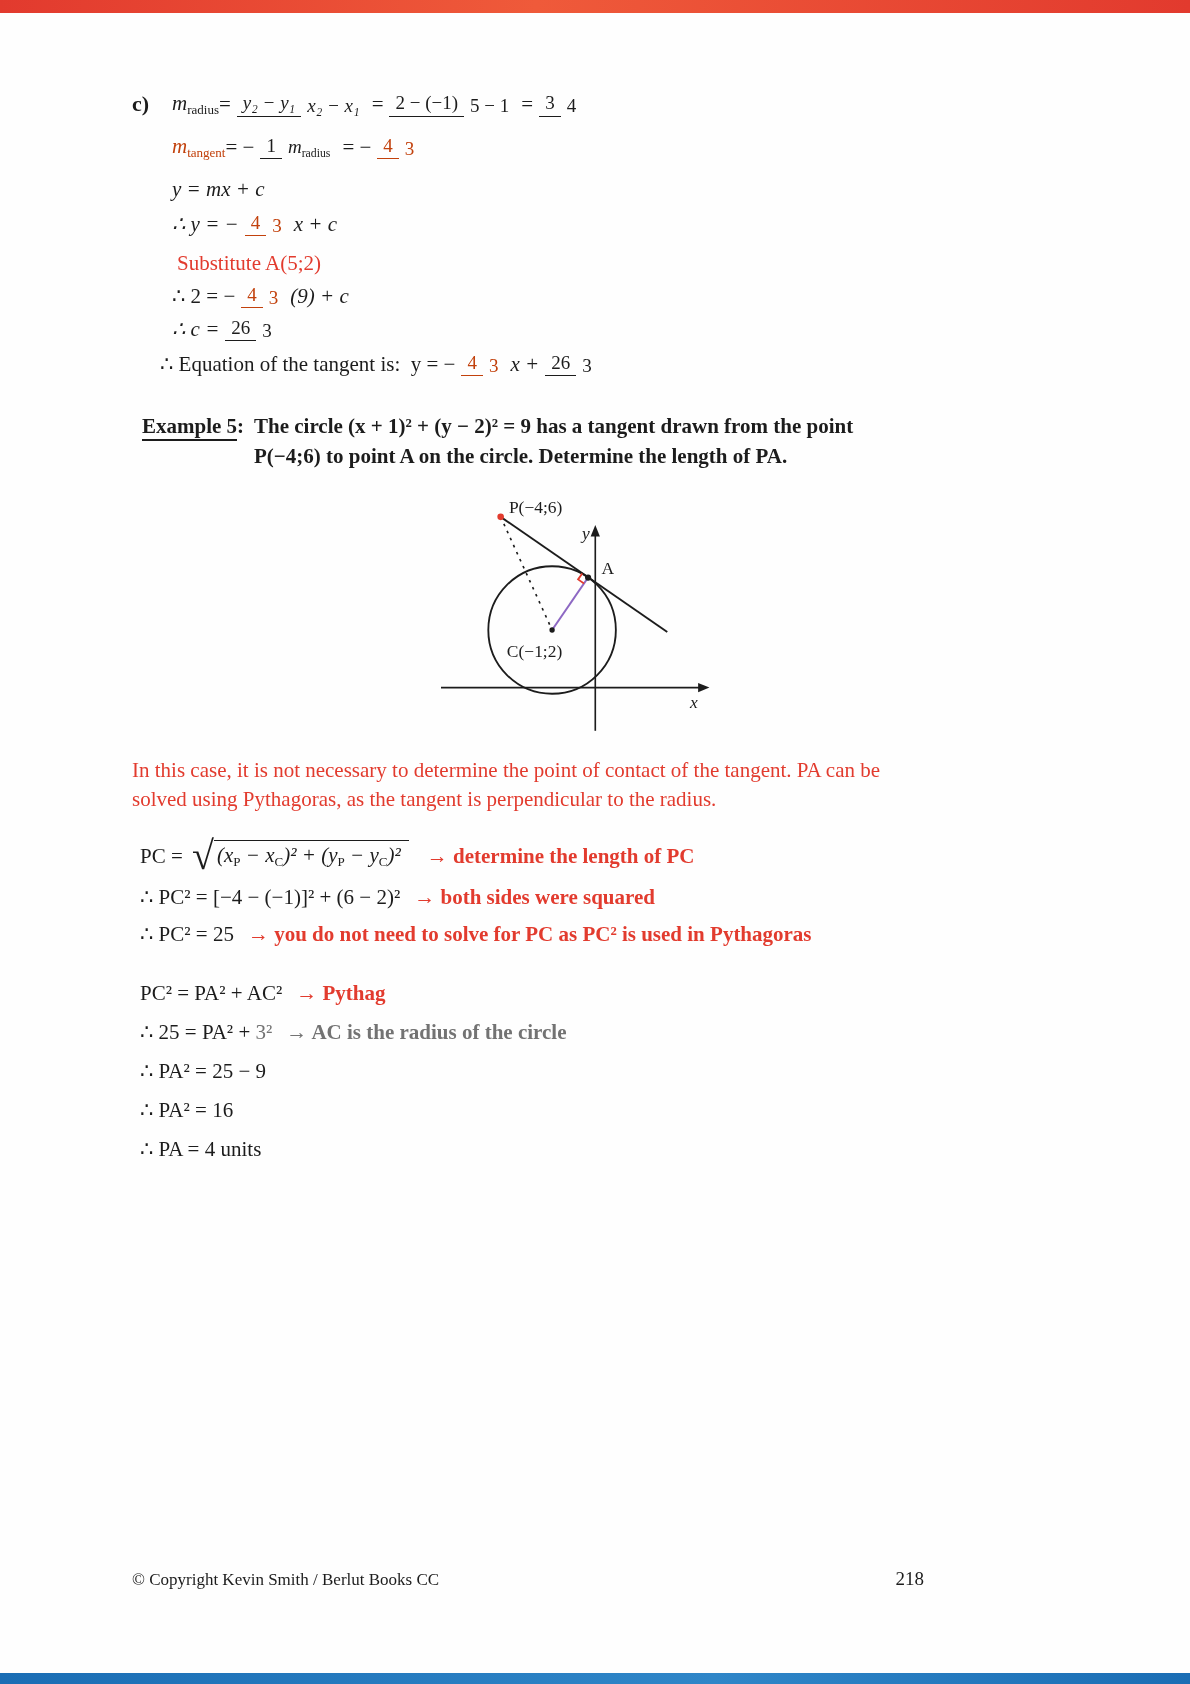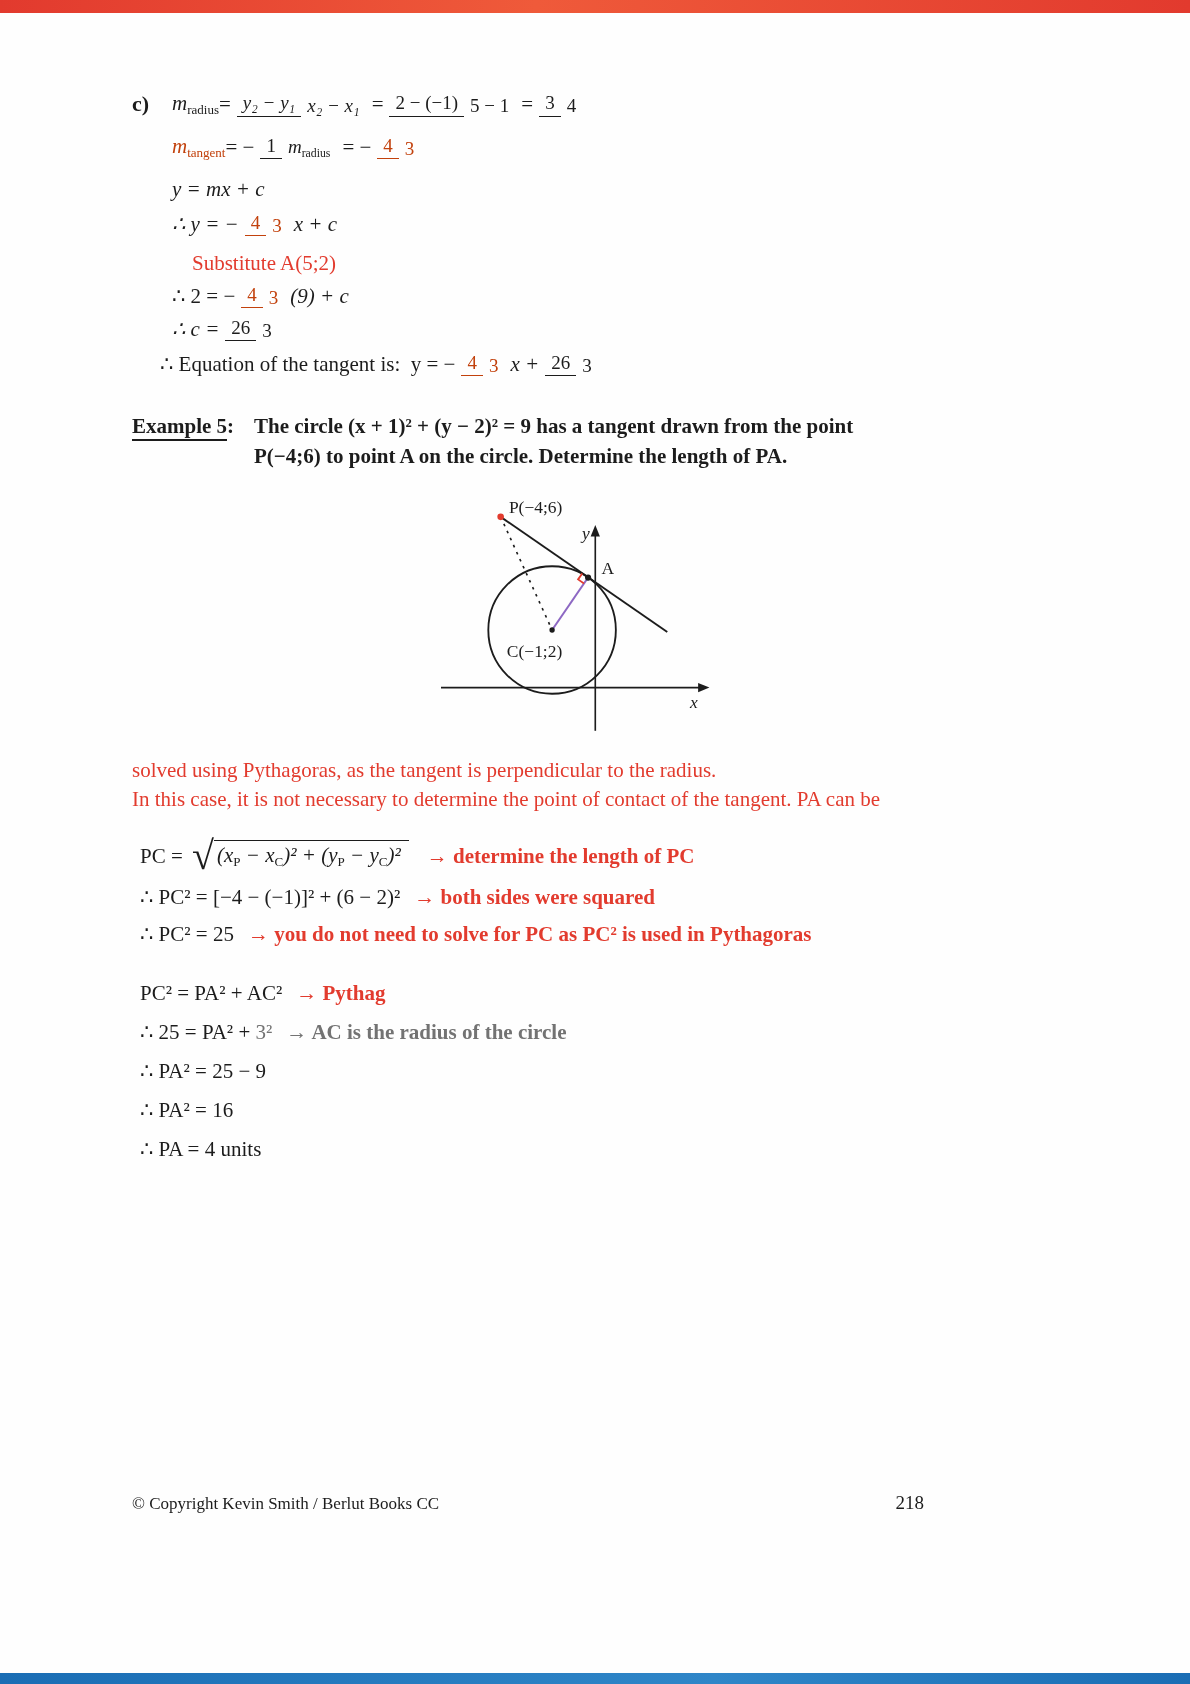--- a/index.html
+++ b/index.html
@@ -36,35 +36,35 @@
   .rad-sign { font-size:40px; line-height:0.82; font-weight:400; }
   .radicand { display:inline-block; border-top:1.7px solid #1c1c1c; padding:2px 8px 0 3px; }
 
   .part-c { padding-top:78px; }
   .row-gap { margin-top:16px; }
 
   .c-label { width:40px; font-weight:700; font-size:22px; }
   .c-indent { width:40px; }
 
   .example { margin-top:34px; display:flex; font-size:21px; font-weight:700; line-height:1.45; }
-  .ex-label { width:122px; flex:0 0 auto; }
+  .ex-label { width:122px; flex:0 0 auto;text-align:center; }
   .ex-underline { border-bottom:2px solid #1c1c1c; padding-bottom:1px; }
 
   .diagram-wrap { margin-top:14px; margin-left:288px; width:330px; }
 
   .note-red { margin-top:14px; color:#e23b2e; font-size:21px; line-height:1.4; }
 
   .pc-block { margin-top:26px; margin-left:8px; }
   .pc-block .math-row { margin-top:12px; }
   .note-inline { margin-left:14px; white-space:normal;font-weight:bold; }
 
   .pythag-block { margin-top:34px; margin-left:8px; }
   .pythag-block .math-row { margin-top:14px;text-align:right; }
 
-  .footer { position:absolute; top:1492px; left:132px; width:792px;
+  .footer { position:absolute; top:1568px; left:132px; width:792px;
     display:flex; justify-content:space-between; align-items:baseline; }
   .footer .copy { font-size:17px; }
   .footer .pageno { font-size:19px; }
 
   svg text { font-family:"Liberation Serif", serif; font-size:17px; fill:#1c1c1c; }
   svg text.axis-lab { font-style:italic; }
 </style>
 </head>
 <body>
 
@@ -117,21 +117,21 @@
     <div class="math-row" style="margin-top:10px">
       <span class="c-indent"></span>
       <span class="it">∴ y = −</span>
       <span class="frac teal">
         <span class="num">4</span>
         <span class="den">3</span>
       </span>
       <span class="it">x + c</span>
     </div>
 
-    <div class="txt-row red" style="margin-top:14px; margin-left:60px;">Substitute A(5;2)</div>
+    <div class="txt-row red" style="margin-top:14px; margin-left:45px;">Substitute A(5;2)</div>
 
     <div class="math-row" style="margin-top:8px">
       <span class="c-indent"></span>
       <span>∴ 2 = −</span>
       <span class="frac teal">
         <span class="num">4</span>
         <span class="den">3</span>
       </span>
       <span class="it">(9) + c</span>
     </div>
@@ -191,22 +191,22 @@
 
       <text x="86" y="26">P(−4;6)</text>
       <text x="176" y="86">A</text>
       <text x="84" y="166">C(−1;2)</text>
       <text class="axis-lab" x="157" y="52">y</text>
       <text class="axis-lab" x="262" y="216">x</text>
     </svg>
   </div>
 
   <div class="note-red">
+    <div>In this case, it is not necessary to determine the point of contact of the tangent. PA can be</div>
     <div>solved using Pythagoras, as the tangent is perpendicular to the radius.</div>
-    <div>In this case, it is not necessary to determine the point of contact of the tangent. PA can be</div>
   </div>
 
   <section class="pc-block">
 
     <div class="math-row">
       <span>PC = </span>
       <span class="sqrt">
         <span class="rad-sign">√</span>
         <span class="radicand"><span class="it">(x</span><span class="msub">P</span><span class="it"> − x</span><span class="msub">C</span><span class="it">)² + (y</span><span class="msub">P</span><span class="it"> − y</span><span class="msub">C</span><span class="it">)²</span></span>
       </span>

